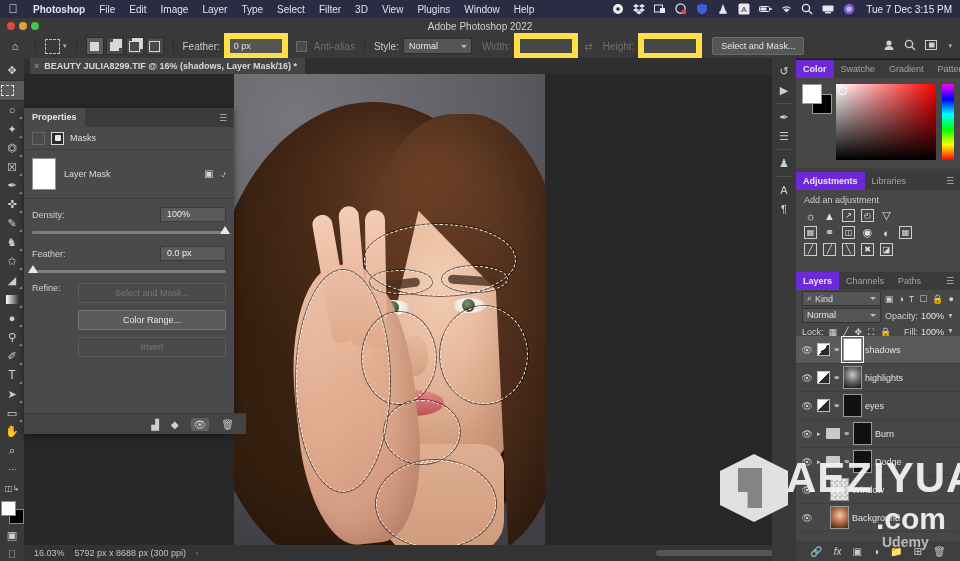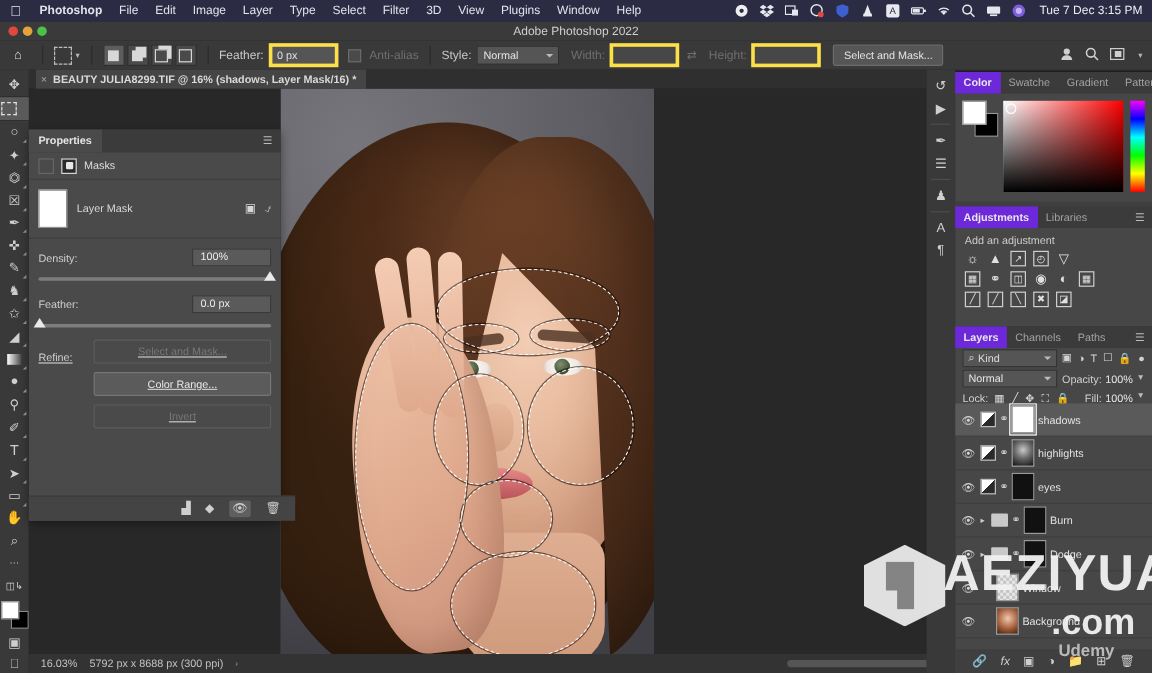--- a/index.html
+++ b/index.html
@@ -38,21 +38,21 @@
   .opt-tool{display:flex;align-items:center;gap:3px;padding:0 4px;}
   .opt-tool .box{width:13px;height:13px;border:1px dashed #bdbdbd;}
   .opt-caret{font-size:7px;color:#b5b5b5;}
   .seg{display:flex;gap:2px;padding:0 4px;}
   .seg .sq{width:16px;height:16px;background:#4a4a4a;border:1px solid #2e2e2e;
     display:flex;align-items:center;justify-content:center;}
   .seg .sq.on{background:#5d5d5d;}
   .seg .sq i{display:block;width:8px;height:8px;background:#d8d8d8;font-style:normal;}
   .lbl{font-size:10px;color:#c9c9c9;padding:0 4px;white-space:nowrap;}
   .lbl.dim{color:#6f6f6f;}
-  .fld{height:14px;background:#555;border:3px solid #fde047;color:#e0e0e0;
+  .fld{height:14px;background:#555;border:6px solid #fde047;color:#e0e0e0;
     font-size:9px;padding:0 4px;line-height:14px;min-width:44px;}
   .fld.dim{background:#474747;color:#787878;}
   .sel{height:14px;background:#555;border:1px solid #2e2e2e;color:#e6e6e6;font-size:9px;
     padding:0 14px 0 5px;line-height:14px;position:relative;min-width:48px;}
   .sel:after{content:"";position:absolute;right:4px;top:6px;
     border-left:3px solid transparent;border-right:3px solid transparent;border-top:3px solid #bbb;}
   .chk{width:9px;height:9px;border:1px solid #6a6a6a;background:#4a4a4a;margin-right:3px;}
   .btn{height:16px;background:#565656;border:1px solid #6b6b6b;border-radius:2px;
     color:#e4e4e4;font-size:9px;padding:0 8px;line-height:16px;white-space:nowrap;}
   .opt-right{margin-left:auto;display:flex;align-items:center;gap:9px;padding-right:8px;color:#cfcfcf;}
@@ -210,21 +210,21 @@
   .props-icons{display:flex;gap:7px;color:#d6d6d6;font-size:10px;}
   .slider-block{padding:8px 8px 4px 8px;}
   .slider-head{display:flex;align-items:center;justify-content:space-between;}
   .slider-label{font-size:9px;color:#cfcfcf;}
   .slider-val{background:#5a5a5a;border:1px solid #3a3a3a;color:#ececec;font-size:9px;
     padding:0 6px;height:13px;line-height:13px;min-width:52px;text-align:left;}
   .track{position:relative;height:3px;background:#7d7d7d;margin-top:9px;border-radius:2px;}
   .knob{position:absolute;top:-5px;width:0;height:0;border-left:5px solid transparent;
     border-right:5px solid transparent;border-bottom:8px solid #eaeaea;}
   .refine{padding:6px 8px 0 8px;}
-  .refine-row{display:flex;align-items:flex-end;gap:8px;margin-bottom:7px;text-decoration:underline;}
+  .refine-row{display:flex;align-items:flex-start;gap:8px;margin-bottom:7px;}
   .refine-label{font-size:9px;color:#cfcfcf;width:38px;}
   .pbtn{flex:1;height:18px;border-radius:2px;font-size:9px;line-height:18px;text-align:center;}
   .pbtn.dis{background:#4a4a4a;border:1px solid #5c5c5c;color:#777;}
   .pbtn.en{background:#5b5b5b;border:1px solid #757575;color:#e8e8e8;}
   .props-foot{position:absolute;left:0;bottom:0;width:210px;height:20px;background:#444;
     display:flex;align-items:center;justify-content:flex-end;gap:12px;padding-right:12px;
     color:#cfcfcf;font-size:10px;border-top:1px solid #3c3c3c;}
   .props-foot .fon{background:#5f5f5f;border-radius:2px;padding:1px 3px;}
 
   

